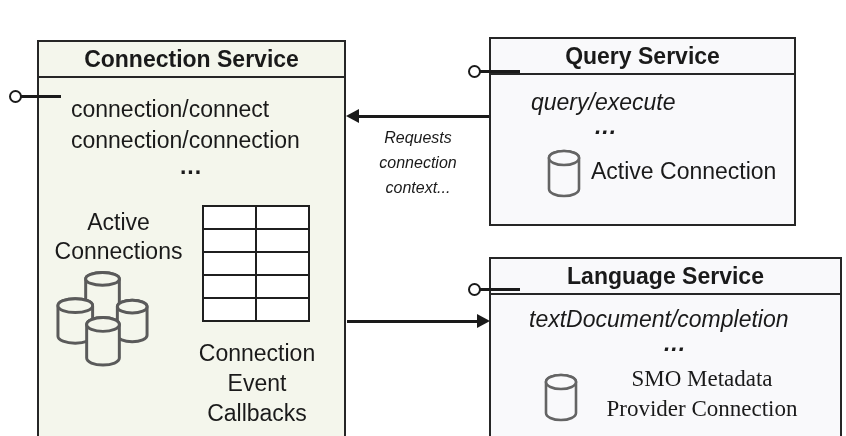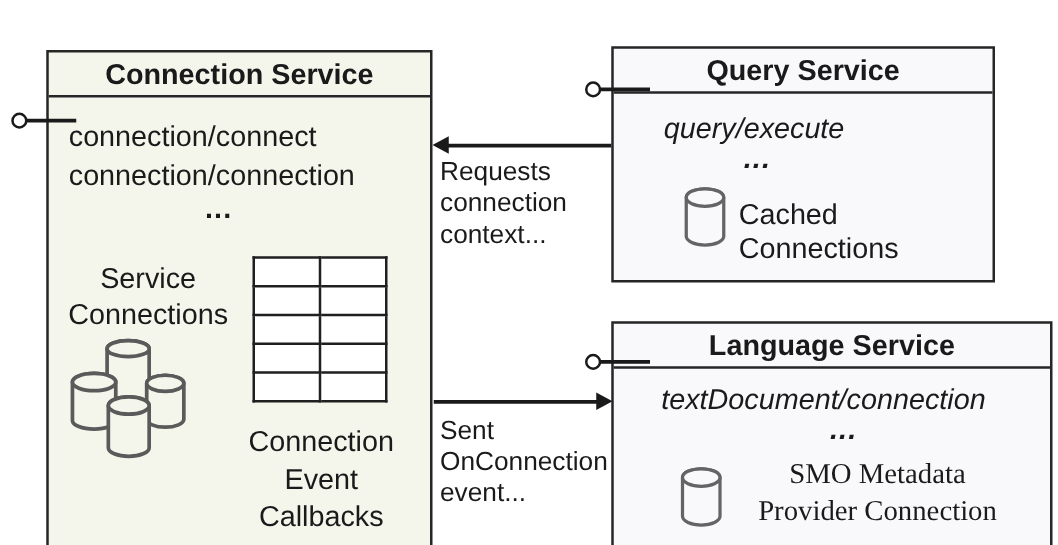--- a/index.html
+++ b/index.html
@@ -29,46 +29,46 @@
     position:absolute; width:0; height:0;
     border-top:7px solid transparent; border-bottom:7px solid transparent;
     border-right:13px solid #1a1a1a;
   }
   .arrowhead-right {
     position:absolute; width:0; height:0;
     border-top:7px solid transparent; border-bottom:7px solid transparent;
     border-left:13px solid #1a1a1a;
   }
   .flow-label {
-    position:absolute; font-size:21px; line-height:25px;
-    text-align:left;
+    position:absolute; font-style:italic; font-size:16px; line-height:25px;
+    text-align:center;
   }
   table.cb-grid { border-collapse:collapse; position:absolute; }
   table.cb-grid td {
     border:2px solid #1f1f1f; background:#ffffff;
     width:51px; height:21px; padding:0;
   }
 </style>
 </head>
 <body>
 
 <div id="stage">
 
   <div class="box" style="left:37px; top:10px; width:309px; height:416px; background:#f4f6ec;">
     <div class="box-header">
       <span>Connection Service</span>
     </div>
 
-    <div class="abs method" style="left:16px; top:52px; width:240px;">
+    <div class="abs method" style="left:32px; top:52px; width:240px;">
       <div>connection/connect</div>
       <div>connection/connection</div>
       <div class="ellipsis-line">...</div>
     </div>
 
-    <div class="abs preline label-center" style="left:2px; top:166px; width:155px; line-height:29px;">Service
+    <div class="abs preline label-center" style="left:2px; top:166px; width:155px; line-height:29px;">Active
 Connections</div>
 
     <svg class="abs" style="left:15px; top:228px;" width="99" height="99" viewBox="0 0 100 100">
       <g fill="#f4f6ec" stroke="#5a5a5a" stroke-width="3">
 
         <path d="M32 9 V60 a17 6.5 0 0 0 34 0 V9 a17 6.5 0 0 0 -34 0 Z"></path>
         <ellipse cx="49" cy="9" rx="17" ry="6.5"></ellipse>
 
         <path d="M4 36 V67 a17.5 7 0 0 0 35 0 V36 a17.5 7 0 0 0 -35 0 Z"></path>
         <ellipse cx="21.5" cy="36" rx="17.5" ry="7"></ellipse>
@@ -121,30 +121,30 @@
       <div class="ellipsis-line">...</div>
     </div>
 
     <svg class="abs" style="left:55px; top:110px;" width="36" height="50" viewBox="0 0 36 50">
       <g fill="#f9f9fb" stroke="#646464" stroke-width="2.6">
         <path d="M3 9 V40 a15 7 0 0 0 30 0 V9 a15 7 0 0 0 -30 0 Z"></path>
         <ellipse cx="18" cy="9" rx="15" ry="7"></ellipse>
       </g>
     </svg>
 
-    <div class="abs" style="left:100px; top:119px; font-size:23px;">Cached Connections</div>
+    <div class="abs" style="left:100px; top:119px; font-size:23px;">Active Connection</div>
   </div>
 
   <div class="box" style="left:489px; top:227px; width:353px; height:196px; background:#f9f9fb;">
     <div class="box-header">
       <span>Language Service</span>
     </div>
 
     <div class="abs method-sm" style="left:38px; top:46px; width:292px;">
-      <div>textDocument/connection</div>
+      <div>textDocument/completion</div>
       <div class="ellipsis-line">...</div>
     </div>
 
     <svg class="abs" style="left:52px; top:114px;" width="36" height="50" viewBox="0 0 36 50">
       <g fill="#f9f9fb" stroke="#646464" stroke-width="2.6">
         <path d="M3 9 V40 a15 7 0 0 0 30 0 V9 a15 7 0 0 0 -30 0 Z"></path>
         <ellipse cx="18" cy="9" rx="15" ry="7"></ellipse>
       </g>
     </svg>
 
@@ -162,17 +162,14 @@
   <div class="line" style="left:480px; top:288px; width:40px;"></div>
 
   <div class="line" style="left:357px; top:115px; width:132px;"></div>
   <div class="arrowhead-left" style="left:346px; top:109px;"></div>
   <div class="flow-label preline" style="left:352px; top:125px; width:132px;">Requests
 connection
 context...</div>
 
   <div class="line" style="left:347px; top:320px; width:132px;"></div>
   <div class="arrowhead-right" style="left:477px; top:314px;"></div>
-  <div class="flow-label preline" style="left:352px; top:332px; width:132px;">Sent
-OnConnection
-event...</div>
 
 </div>
 
 </body></html>

